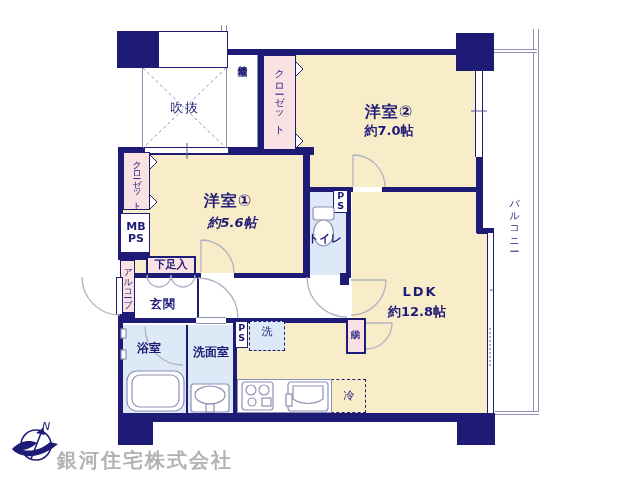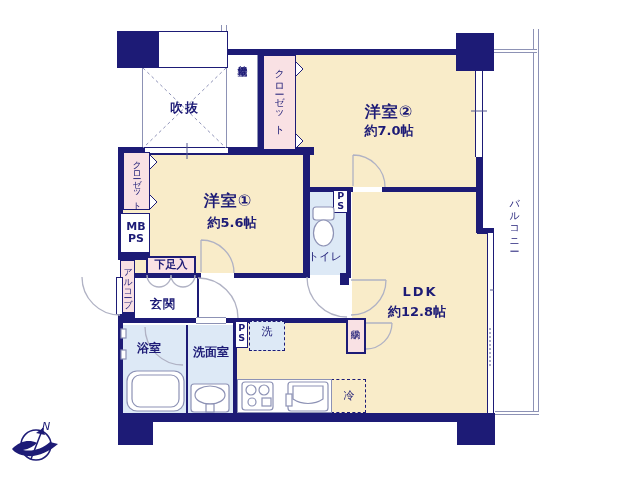--- a/index.html
+++ b/index.html
@@ -145,38 +145,39 @@
       <rect x="286" y="394" width="6" height="12"></rect>
     </g>
     <g>
       <circle cx="36" cy="445" r="15" fill="none" stroke="#1d1b76" stroke-width="1.5"></circle>
       <line x1="31" y1="459" x2="43" y2="428" stroke="#1d1b76" stroke-width="1.5"></line>
       <polygon points="43,428 36,433 45,435" fill="#1d1b76"></polygon>
       <path d="M12,449 C20,441 29,439 37,443 C34,446 29,449 23,450 C32,452 42,449 50,442 L58,444 C49,452 37,457 27,456 C19,455 14,452 12,449 Z" fill="#1d1b76"></path>
     </g>
   </svg>
 
-  <div class="lbl c" style="left:185px;top:101px;font-size:13px;font-weight:700;letter-spacing:2px;">吹抜</div>
+  <div class="lbl c" style="left:185px;top:101px;font-size:13px;font-weight:400;letter-spacing:2px;">吹抜</div>
   <div class="lbl vt" style="left:237px;top:58px;font-size:10px;">室外機置場</div>
   <div class="lbl vt" style="left:274px;top:62px;font-size:10px;letter-spacing:2px;">クローゼット</div>
   <div class="lbl vt" style="left:132px;top:154px;font-size:9px;">クローゼット</div>
   <div class="lbl stack" style="left:124px;top:221px;width:24px;font-size:11px;font-weight:600;">MB PS</div>
   <div class="lbl vt" style="left:123px;top:262px;font-size:9px;">アルコーブ</div>
   <div class="lbl c" style="left:171px;top:259px;font-size:11px;font-weight:700;text-align:right;">下足入</div>
   <div class="lbl c" style="left:163px;top:298px;font-size:12px;font-weight:600;letter-spacing:1px;">玄関</div>
   <div class="lbl c room-name" style="left:228px;top:192px;">洋室①</div>
-  <div class="lbl c room-area" style="left:232px;top:216px;">約5.6帖</div>
+  <div class="lbl c room-area" style="left:232px;top:216px;font-style:italic;">約5.6帖</div>
   <div class="lbl c room-name" style="left:389px;top:103px;">洋室②</div>
   <div class="lbl c room-area" style="left:389px;top:124px;text-align:right;">約7.0帖</div>
   <div class="lbl c" style="left:420px;top:285px;font-size:13px;font-weight:600;letter-spacing:2px;">LDK</div>
   <div class="lbl c room-area" style="left:417px;top:305px;">約12.8帖</div>
-  <div class="lbl c" style="left:325px;top:251px;font-size:11px;">トイレ</div>
+  <div class="lbl c" style="left:325px;top:233px;font-size:11px;font-weight:bold;">トイレ</div>
   <div class="lbl stack" style="left:336px;top:191px;font-size:9.5px;font-weight:600;">PS</div>
   <div class="lbl stack" style="left:237px;top:323px;font-size:9.5px;font-weight:600;">PS</div>
   <div class="lbl c" style="left:267px;top:326px;font-size:11px;">洗</div>
   <div class="lbl c" style="left:149px;top:342px;font-size:12px;font-weight:600;">浴室</div>
   <div class="lbl c" style="left:211px;top:346px;font-size:12px;font-weight:600;">洗面室</div>
   <div class="lbl vt" style="left:351px;top:322px;font-size:9.5px;">収納</div>
   <div class="lbl c" style="left:349px;top:390px;font-size:11px;">冷</div>
   <div class="lbl vt" style="left:509px;top:192px;font-size:10px;letter-spacing:2px;">バルコニー</div>
   <div class="lbl" style="left:42px;top:421px;font-size:11px;font-style:italic;">N</div>
+  <div id="company" style="left:57px;top:447px;">銀河住宅株式会社</div>
 
 </div>
 
 </body></html>

